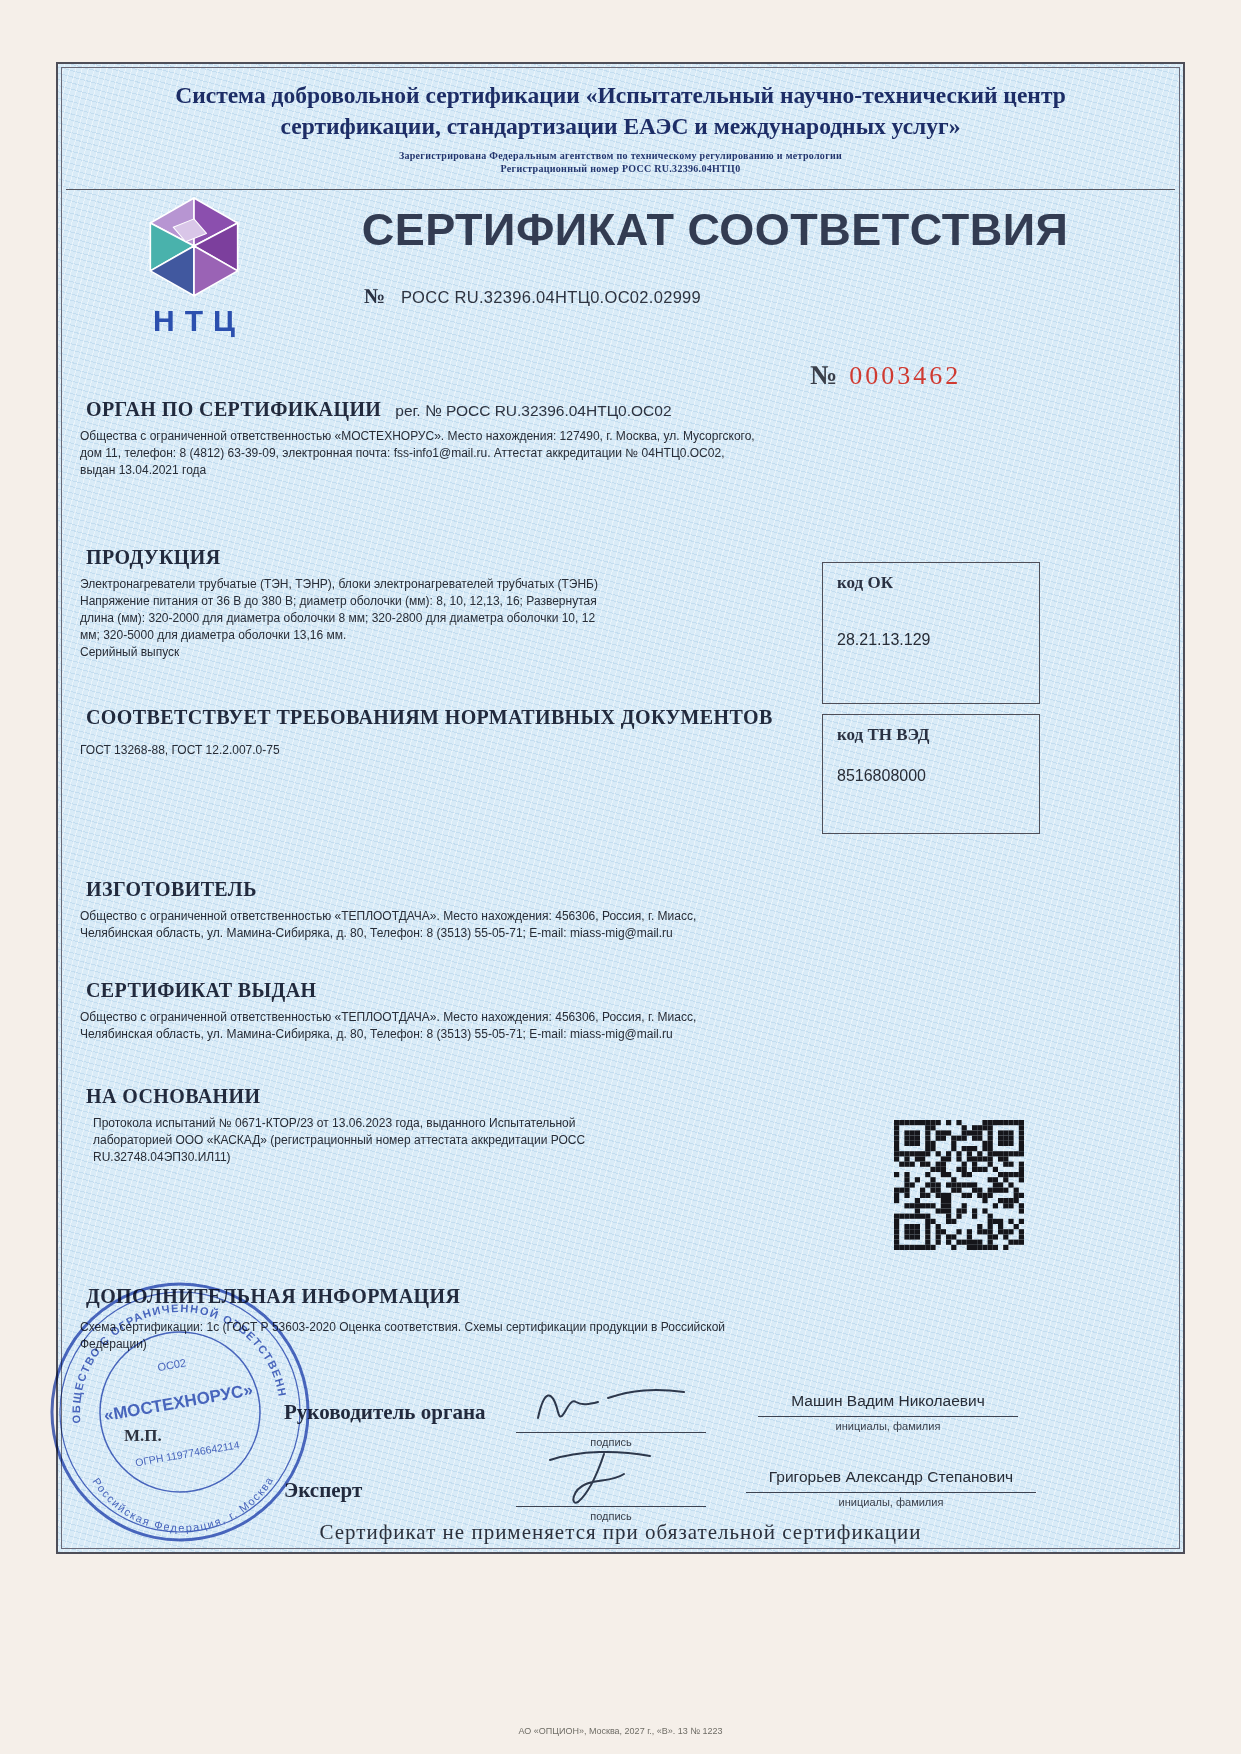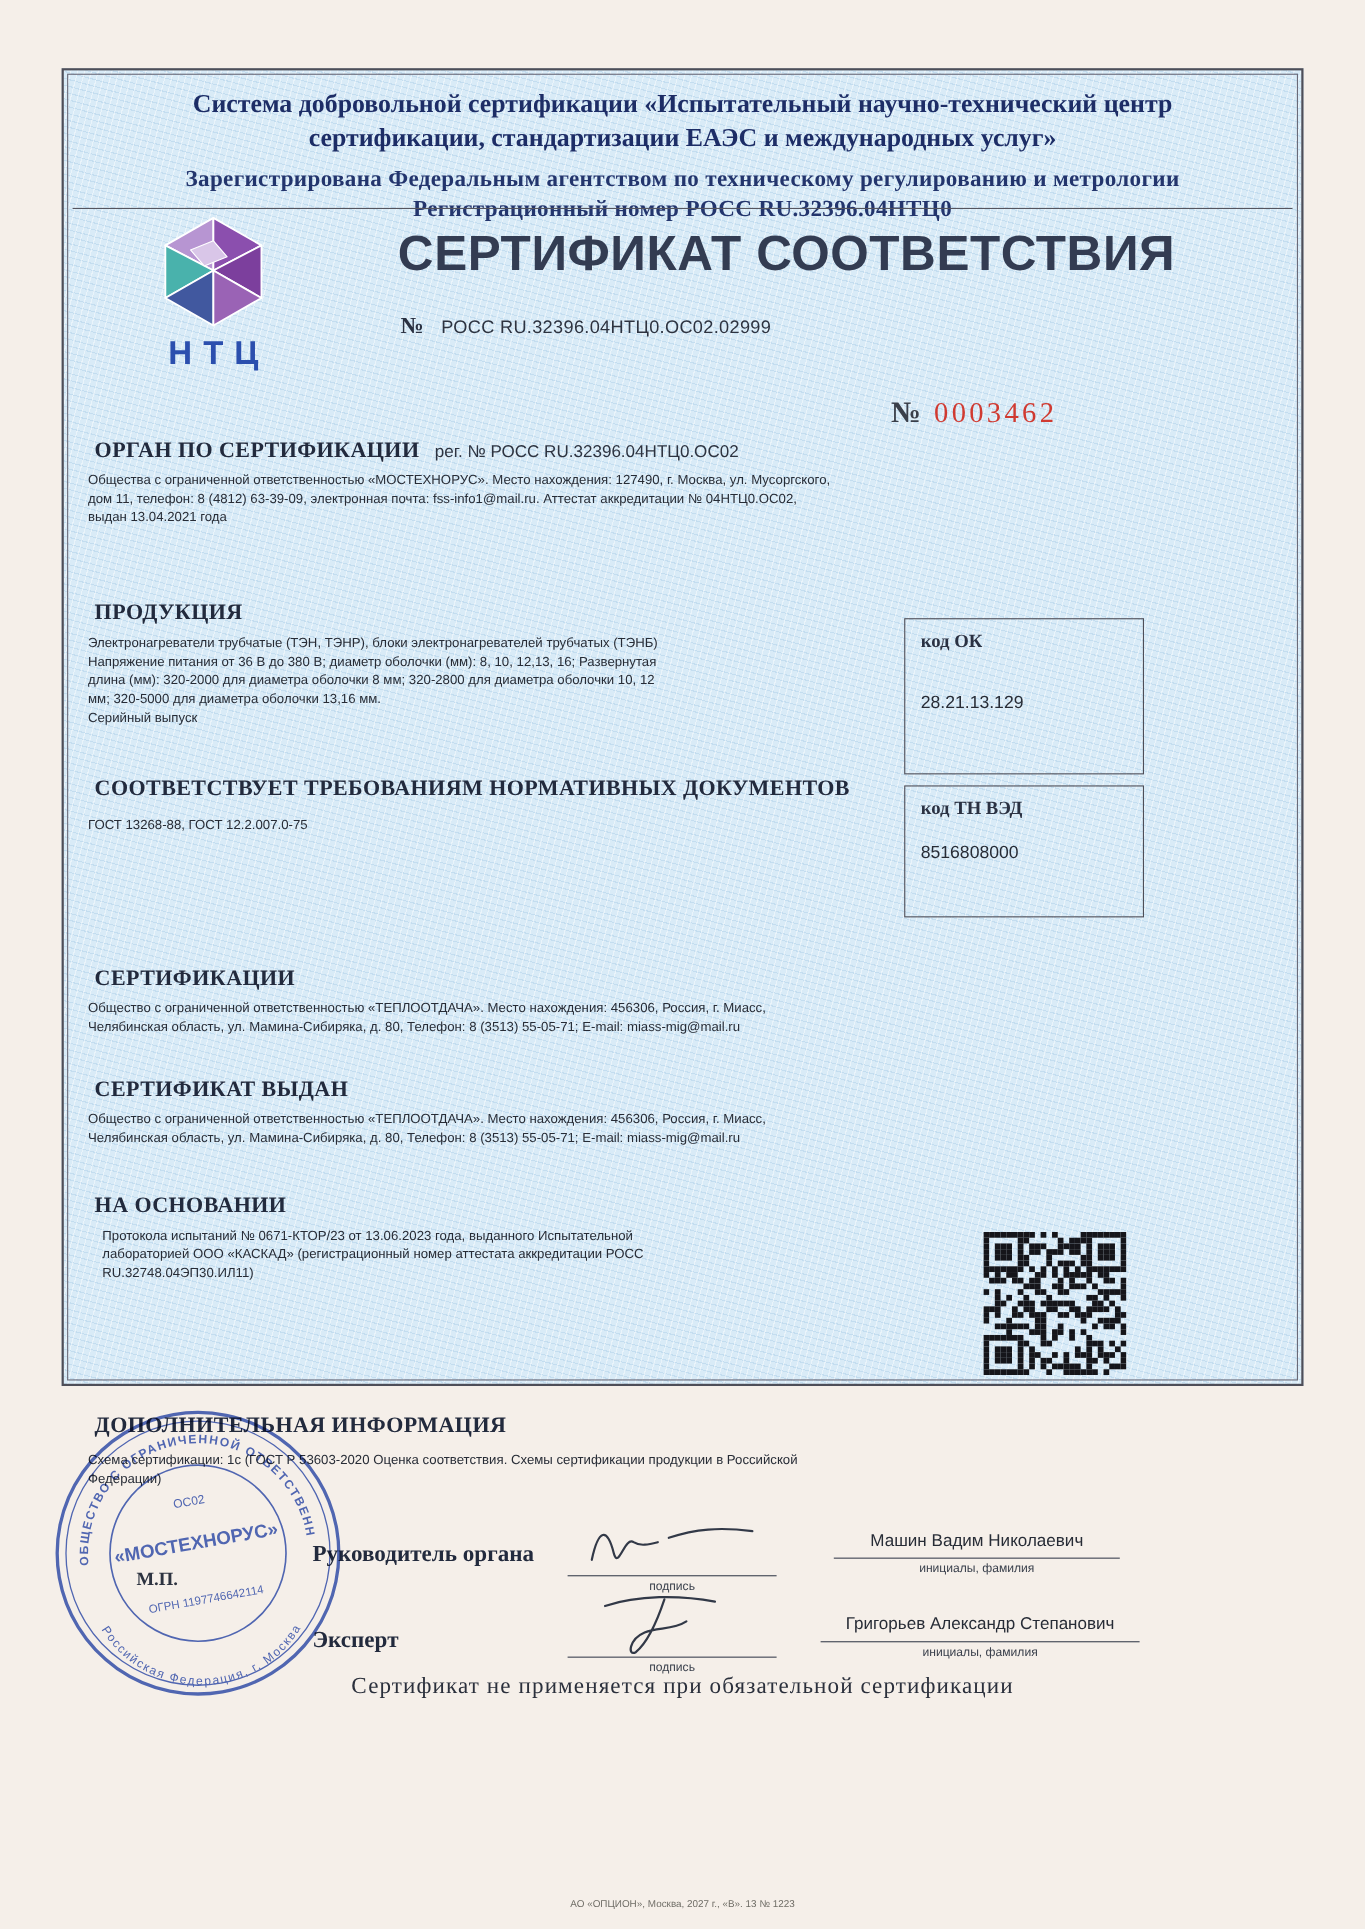--- a/index.html
+++ b/index.html
@@ -3,32 +3,32 @@
 <meta charset="utf-8">
 <style>
   html,body{margin:0;padding:0;}
   body{background:#e8e4de;}
   .page{
     position:relative;width:1241px;height:1754px;margin:0 auto;
     background:#f5efe9;
     font-family:"Liberation Sans",sans-serif;color:#272c36;overflow:hidden;
   }
   .frame{
-    position:absolute;left:56px;top:62px;width:1129px;height:1198px;
+    position:absolute;left:56px;top:62px;width:1129px;height:1492px;
     border:2px solid #4e4e58;box-sizing:border-box;
     background:
       repeating-linear-gradient(105deg, rgba(255,255,255,.45) 0 1px, transparent 1px 6px),
       repeating-linear-gradient(15deg, rgba(163,200,228,.40) 0 1px, transparent 1px 6px),
       #d9ebf7;
   }
   .frame::after{content:"";position:absolute;inset:3px;border:1px solid #6a6a78;pointer-events:none;}
 
   .header{position:absolute;top:16px;left:0;right:0;text-align:center;color:#1d2d66;}
   .sysname{font-family:"Liberation Serif",serif;font-weight:bold;font-size:23.5px;line-height:1.32;max-width:955px;margin:0 auto 7px;}
-  .sub{font-family:"Liberation Serif",serif;font-weight:bold;font-size:21px;line-height:1.3;letter-spacing:.3px;color:#23356d;}
+  .sub{font-family:"Liberation Serif",serif;font-weight:bold;font-size:10px;line-height:1.3;letter-spacing:.3px;color:#23356d;}
   .header-rule{position:absolute;top:125px;left:8px;right:8px;border-top:1.5px solid #55555f;}
 
   .logo{position:absolute;left:58px;top:132px;width:156px;text-align:center;}
   .logo-caption{font-size:30px;font-weight:bold;color:#2b4fae;letter-spacing:10px;padding-left:10px;margin-top:0;}
 
   .title{position:absolute;top:140px;left:205px;right:16px;text-align:center;
     font-size:45px;font-weight:bold;color:#333c52;letter-spacing:.5px;}
 
   .row-certno{position:absolute;top:220px;left:306px;}
   .num-label{font-family:"Liberation Serif",serif;font-weight:bold;font-size:21px;color:#2a3142;margin-right:16px;}
@@ -128,21 +128,21 @@
     </div>
 
     <div class="section-head" style="top:642px;left:28px;">СООТВЕТСТВУЕТ ТРЕБОВАНИЯМ НОРМАТИВНЫХ ДОКУМЕНТОВ</div>
     <div class="text-block" style="top:678px;left:22px;width:720px;">ГОСТ 13268-88, ГОСТ 12.2.007.0-75</div>
 
     <div class="code-box" style="top:650px;left:764px;width:218px;height:120px;">
       <div class="code-label">код ТН ВЭД</div>
       <div class="code-value" style="margin-top:22px;">8516808000</div>
     </div>
 
-    <div class="section-head" style="top:814px;left:28px;">СЕРТИФИКАЦИИ</div>
+    <div class="section-head" style="top:814px;left:28px;">ИЗГОТОВИТЕЛЬ</div>
     <div class="text-block" style="top:844px;left:22px;width:1090px;">Общество с ограниченной ответственностью «ТЕПЛООТДАЧА». Место нахождения: 456306, Россия, г. Миасс,
 Челябинская область, ул. Мамина-Сибиряка, д. 80, Телефон: 8 (3513) 55-05-71; E-mail: miass-mig@mail.ru</div>
 
     <div class="section-head" style="top:915px;left:28px;">СЕРТИФИКАТ ВЫДАН</div>
     <div class="text-block" style="top:945px;left:22px;width:1090px;">Общество с ограниченной ответственностью «ТЕПЛООТДАЧА». Место нахождения: 456306, Россия, г. Миасс,
 Челябинская область, ул. Мамина-Сибиряка, д. 80, Телефон: 8 (3513) 55-05-71; E-mail: miass-mig@mail.ru</div>
 
     <div class="section-head" style="top:1021px;left:28px;">НА ОСНОВАНИИ</div>
     <div class="text-block" style="top:1051px;left:22px;width:720px;margin-left:13px;">Протокола испытаний № 0671-КТОР/23 от 13.06.2023 года, выданного Испытательной
 лабораторией ООО «КАСКАД» (регистрационный номер аттестата аккредитации РОСС

